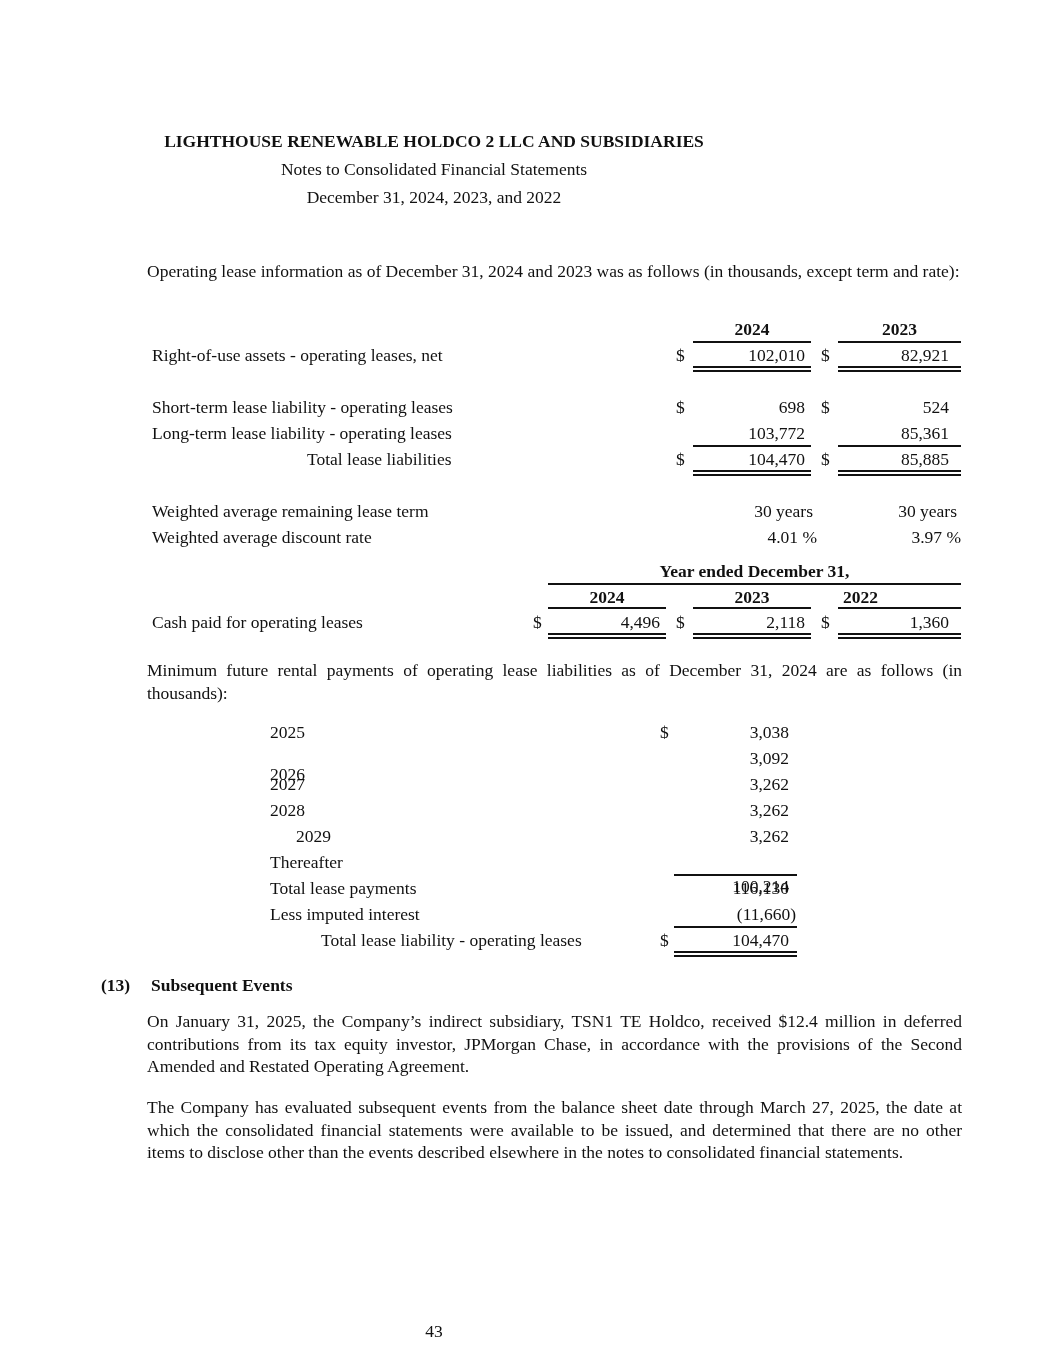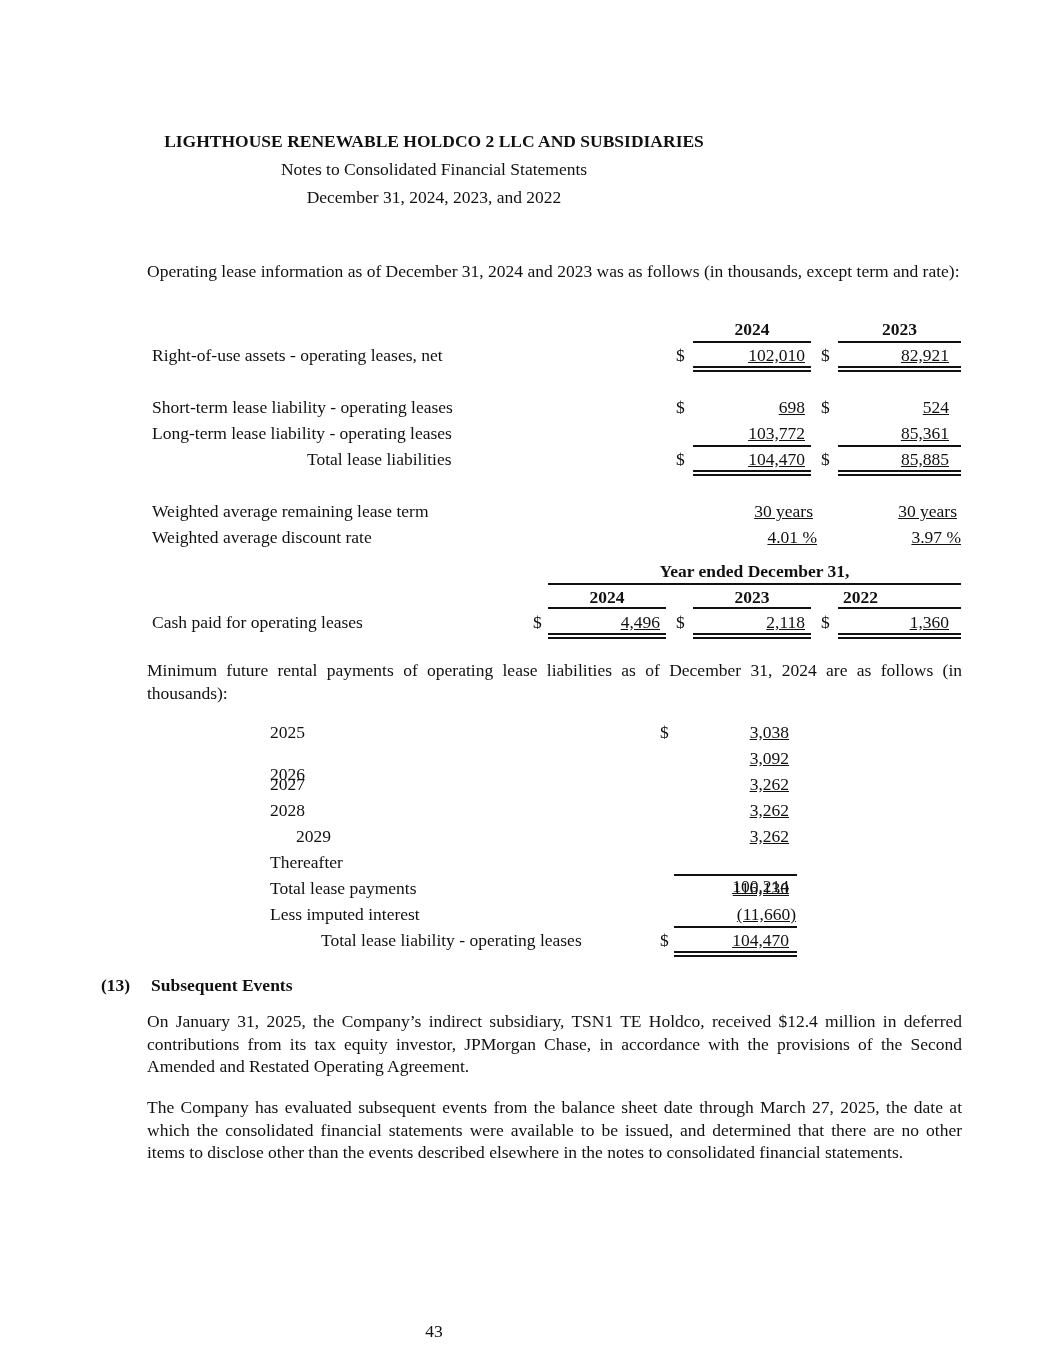--- a/index.html
+++ b/index.html
@@ -2,21 +2,21 @@
 <html><head>
 <meta charset="utf-8">
 <style>
   html, body { margin: 0; padding: 0; background: #ffffff; }
   body { width: 1055px; height: 1365px; position: relative; overflow: hidden;
          font-family: "Liberation Serif", serif; color: #111; font-size: 17.5px; }
   .abs { position: absolute; white-space: nowrap; }
   .center { left: 0; width: 868px; text-align: center; }
   .bold { font-weight: bold; }
   .para { position: absolute; left: 147px; width: 815px; text-align: justify; line-height: 22.5px; white-space: normal; }
-  .num { position: absolute; text-align: right; white-space: nowrap; text-decoration: underline; }
+  .num { position: absolute; text-align: right; white-space: nowrap; }
   .cur { position: absolute; white-space: nowrap; }
   .rule { position: absolute; height: 0; border-top: 2px solid #111; }
   .dbl { position: absolute; height: 2px; border-top: 2px solid #111; border-bottom: 2px solid #111; }
   .hdr { position: absolute; text-align: center; font-weight: bold; white-space: nowrap; }
 </style>
 </head>
 <body>
 
 <div class="abs center bold" style="top:131px;">LIGHTHOUSE RENEWABLE HOLDCO 2 LLC AND SUBSIDIARIES</div>
 <div class="abs center" style="top:159px;">Notes to Consolidated Financial Statements</div>

